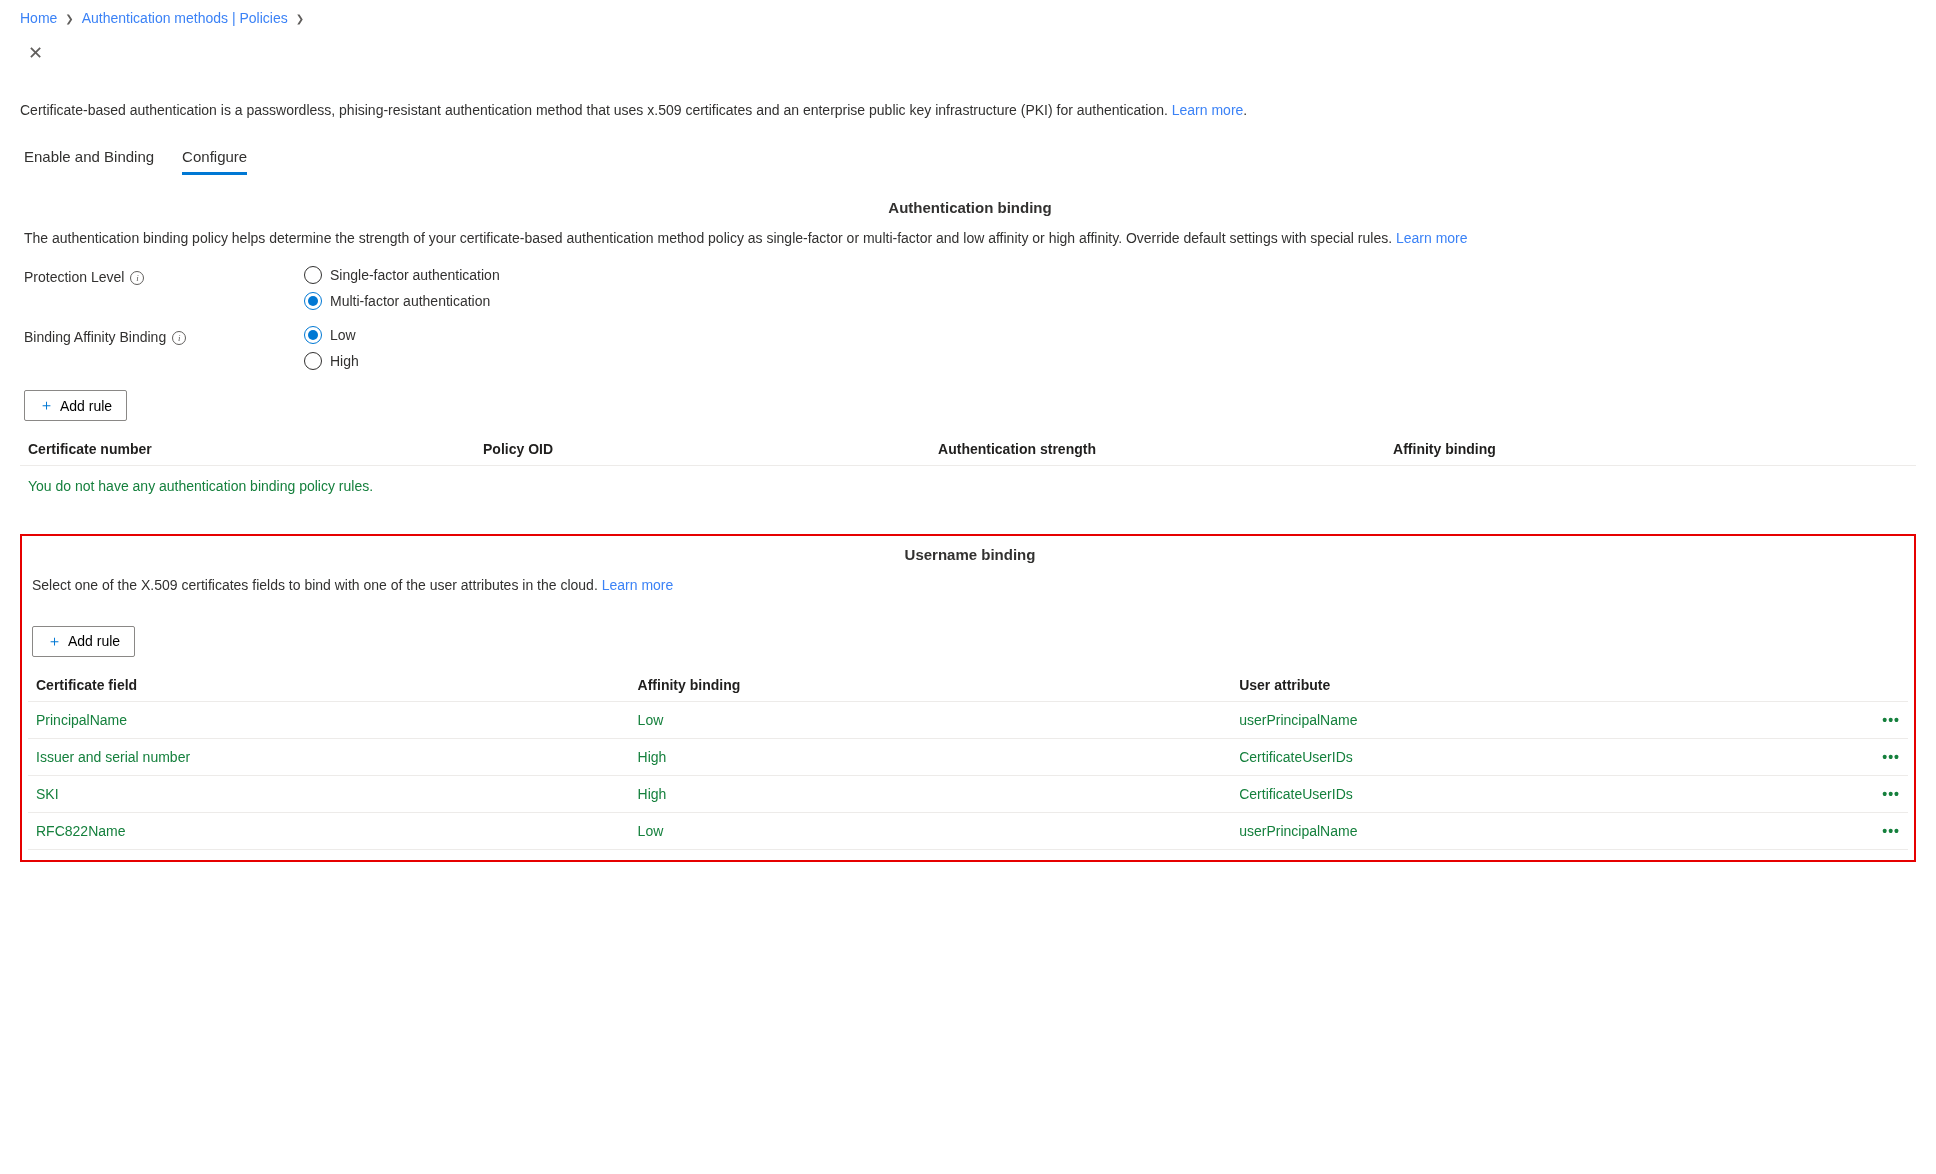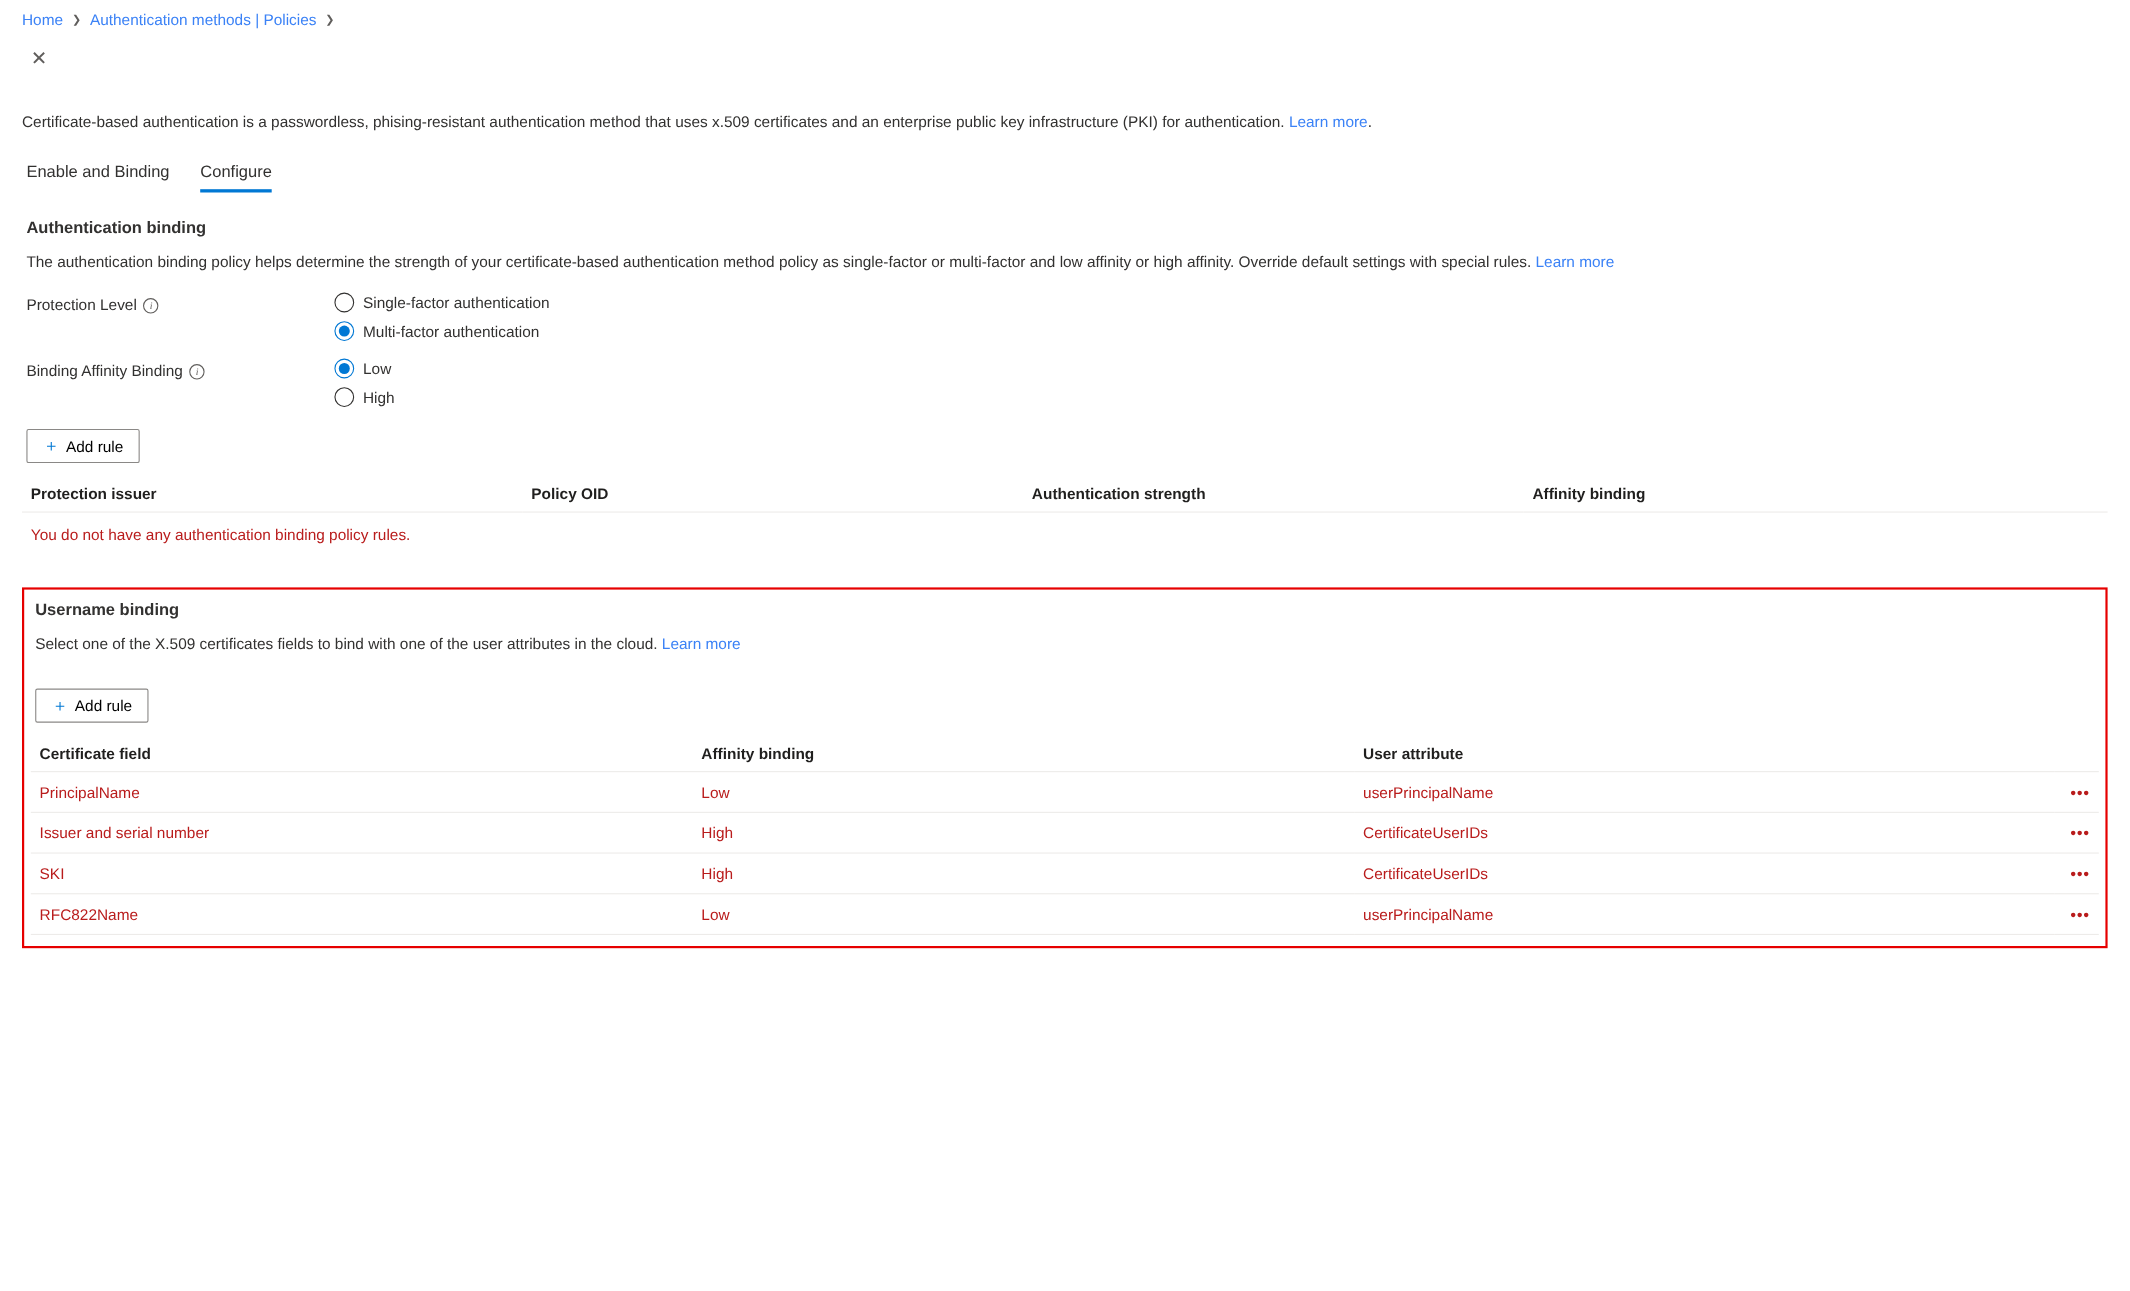--- a/index.html
+++ b/index.html
@@ -91,20 +91,21 @@
       height: 3px;
       background: #0078d4;
     }
 
     
     .section-heading {
       font-size: 15px;
       font-weight: 700;
       margin-bottom: 12px;
       padding-left: 4px;
+      text-align: center;
     }
     .section-desc {
       font-size: 14px;
       color: #323130;
       margin-bottom: 18px;
       padding-left: 4px;
       line-height: 1.45;
     }
 
     
@@ -197,21 +198,21 @@
       font-size: 14px;
       font-weight: 700;
       padding: 8px 8px 8px 8px;
       border-bottom: 1px solid #edebe9;
       color: #201f1e;
     }
     .auth-table td {
       padding: 10px 8px;
       font-size: 14px;
       border-bottom: 1px solid #edebe9;
-      color: #b91c1c;
+      color: #15803d;
     }
     .auth-table td.empty-msg {
       border-bottom: none;
       padding: 12px 8px;
     }
     .row-menu {
       text-align: right;
       cursor: pointer;
       font-weight: 700;
       letter-spacing: 1px;
@@ -312,21 +313,21 @@
   
   <button class="add-rule-btn">
     <span class="plus-icon">＋</span>
     <span>Add rule</span>
   </button>
 
   
   <table class="auth-table ab-table">
     <thead>
       <tr>
-        <th>Protection issuer</th>
+        <th>Certificate number</th>
         <th>Policy OID</th>
         <th>Authentication strength</th>
         <th>Affinity binding</th>
       </tr>
     </thead>
     <tbody>
       <tr>
         <td class="empty-msg" colspan="4">You do not have any authentication binding policy rules.</td>
       </tr>
     </tbody>

